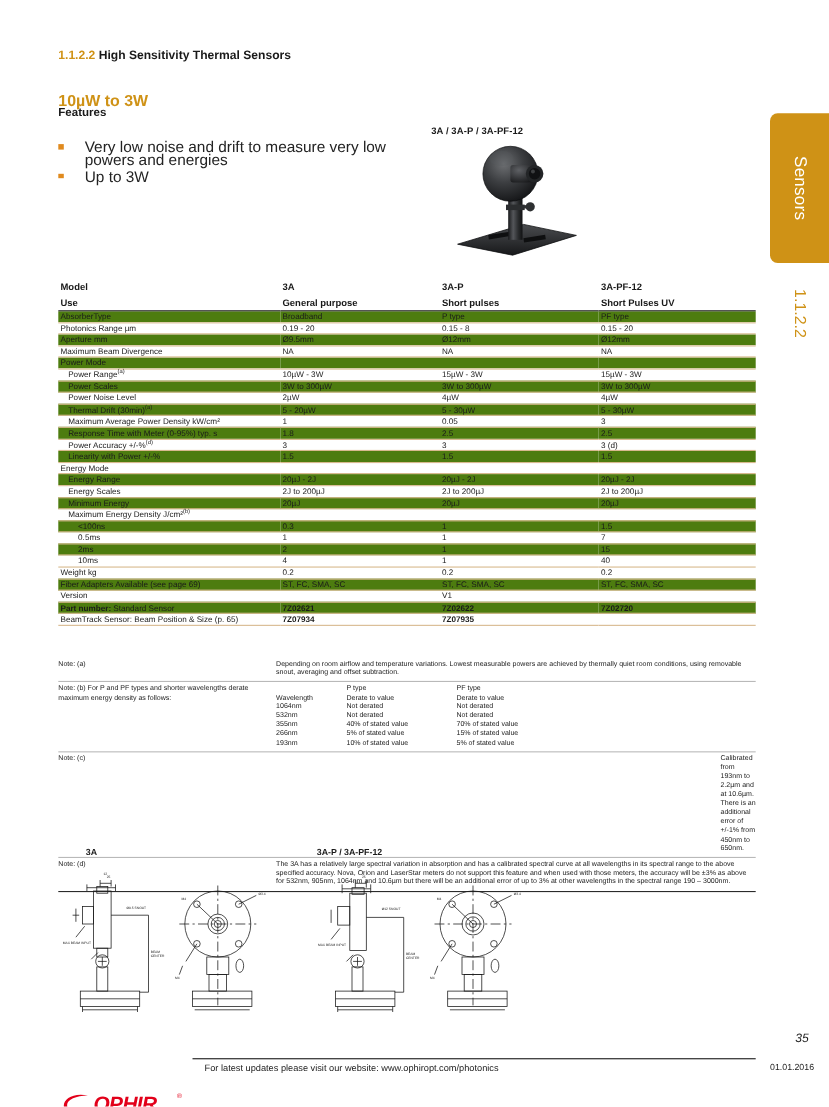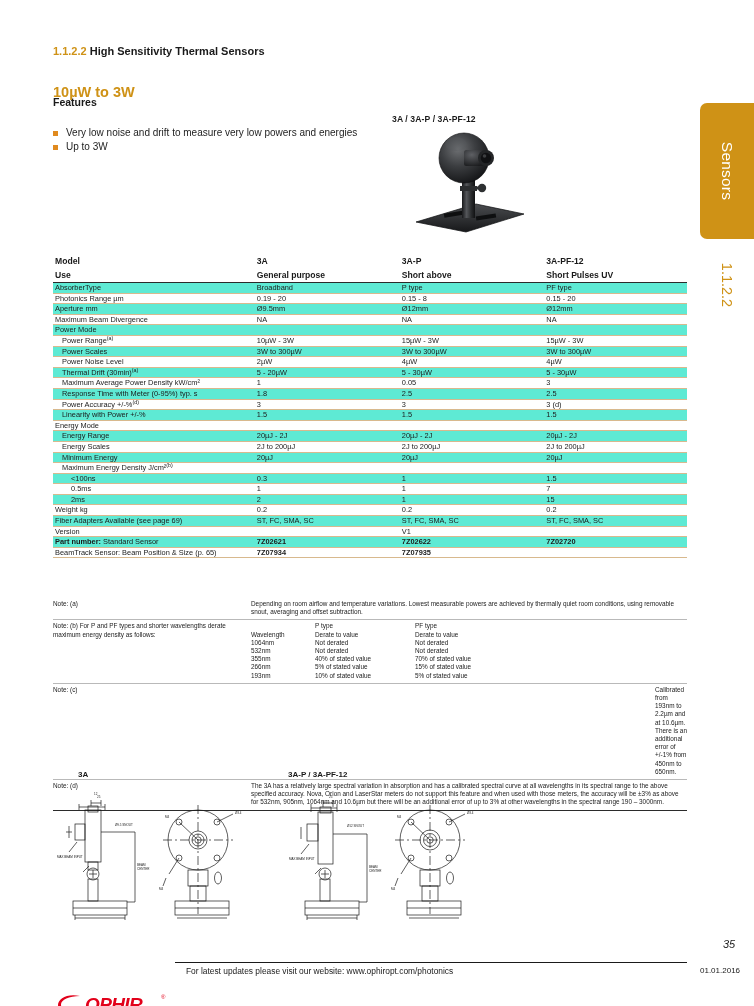--- a/index.html
+++ b/index.html
@@ -41,21 +41,21 @@
   .hdr h1{margin:0;font-size:11px;font-weight:bold;line-height:1.2;}
   .hdr h1 .num{color:#cf9216;font-weight:bold;}
   .hdr h1 .ttl{color:#1a1a1a;}
   .subttl{
     position:absolute;left:53px;top:84px;
     color:#cf9216;font-size:14.5px;font-weight:bold;
   }
   .feat-h{position:absolute;left:53px;top:96px;font-size:10.5px;font-weight:bold;}
   .feat-list{position:absolute;left:53px;top:127px;width:330px;}
   .feat{
-    position:relative;padding-left:13px;font-size:10px;line-height:12.3px;
+    position:relative;padding-left:24px;font-size:14px;line-height:12.3px;
     margin-bottom:2px;color:#232323;
   }
   .feat .bullet{
     position:absolute;left:0;top:4px;width:4.5px;height:4.5px;background:#e08a1e;
   }
 
   
   .prod-cap{
     position:absolute;left:392px;top:114px;font-size:8.6px;font-weight:bold;
     letter-spacing:.1px;
@@ -65,21 +65,21 @@
   
   .tbl{
     position:absolute;left:53px;top:254px;width:634px;
     border-collapse:collapse;font-size:7.4px;
   }
   .tbl td{padding:0 2px;height:9.6px;line-height:9.6px;vertical-align:middle;}
   .tbl td.c0{width:192px;}
   .tbl td.c1{width:148px;}
   .tbl td.c2{width:148px;}
   .tbl td.c3{width:146px;}
-  tr.beige td{background:#5eead4;}
+  tr.beige td{background:#4d7c0f;}
   tr.white td{background:#ffffff;}
   tr.rule td{border-bottom:.6px solid #d8b98e;}
   .ind1{padding-left:9px !important;}
   .ind2{padding-left:18px !important;}
   .bold{font-weight:bold;}
   sup{font-size:5.3px;vertical-align:super;line-height:0;}
 
   .hdr-row td{background:#ffffff !important;height:14px;line-height:14px;
     font-size:8.6px;font-weight:bold;}
   .hdr-row2 td{background:#ffffff !important;height:14px;line-height:14px;
@@ -208,21 +208,21 @@
     <tbody>
       <tr class="hdr-row">
         <td class="c0">Model</td>
         <td class="c1">3A</td>
         <td class="c2">3A-P</td>
         <td class="c3">3A-PF-12</td>
       </tr>
       <tr class="hdr-row2">
         <td class="c0">Use</td>
         <td class="c1">General purpose</td>
-        <td class="c2">Short above</td>
+        <td class="c2">Short pulses</td>
         <td class="c3">Short Pulses UV</td>
       </tr>
     <tr class="beige rule">
           <td class="c0">AbsorberType</td>
           <td class="c1">Broadband</td>
           <td class="c2">P type</td>
           <td class="c3">PF type</td>
         </tr>
         <tr class="white rule">
           <td class="c0">Photonics Range µm</td>
@@ -336,20 +336,26 @@
           <td class="c0 ind2">0.5ms</td>
           <td class="c1">1</td>
           <td class="c2">1</td>
           <td class="c3">7</td>
         </tr>
         <tr class="beige rule">
           <td class="c0 ind2">2ms</td>
           <td class="c1">2</td>
           <td class="c2">1</td>
           <td class="c3">15</td>
+        </tr>
+        <tr class="white rule">
+          <td class="c0 ind2">10ms</td>
+          <td class="c1">4</td>
+          <td class="c2">1</td>
+          <td class="c3">40</td>
         </tr>
         <tr class="white rule">
           <td class="c0">Weight kg</td>
           <td class="c1">0.2</td>
           <td class="c2">0.2</td>
           <td class="c3">0.2</td>
         </tr>
         <tr class="beige rule">
           <td class="c0">Fiber Adapters Available (see page 69)</td>
           <td class="c1">ST, FC, SMA, SC</td>

